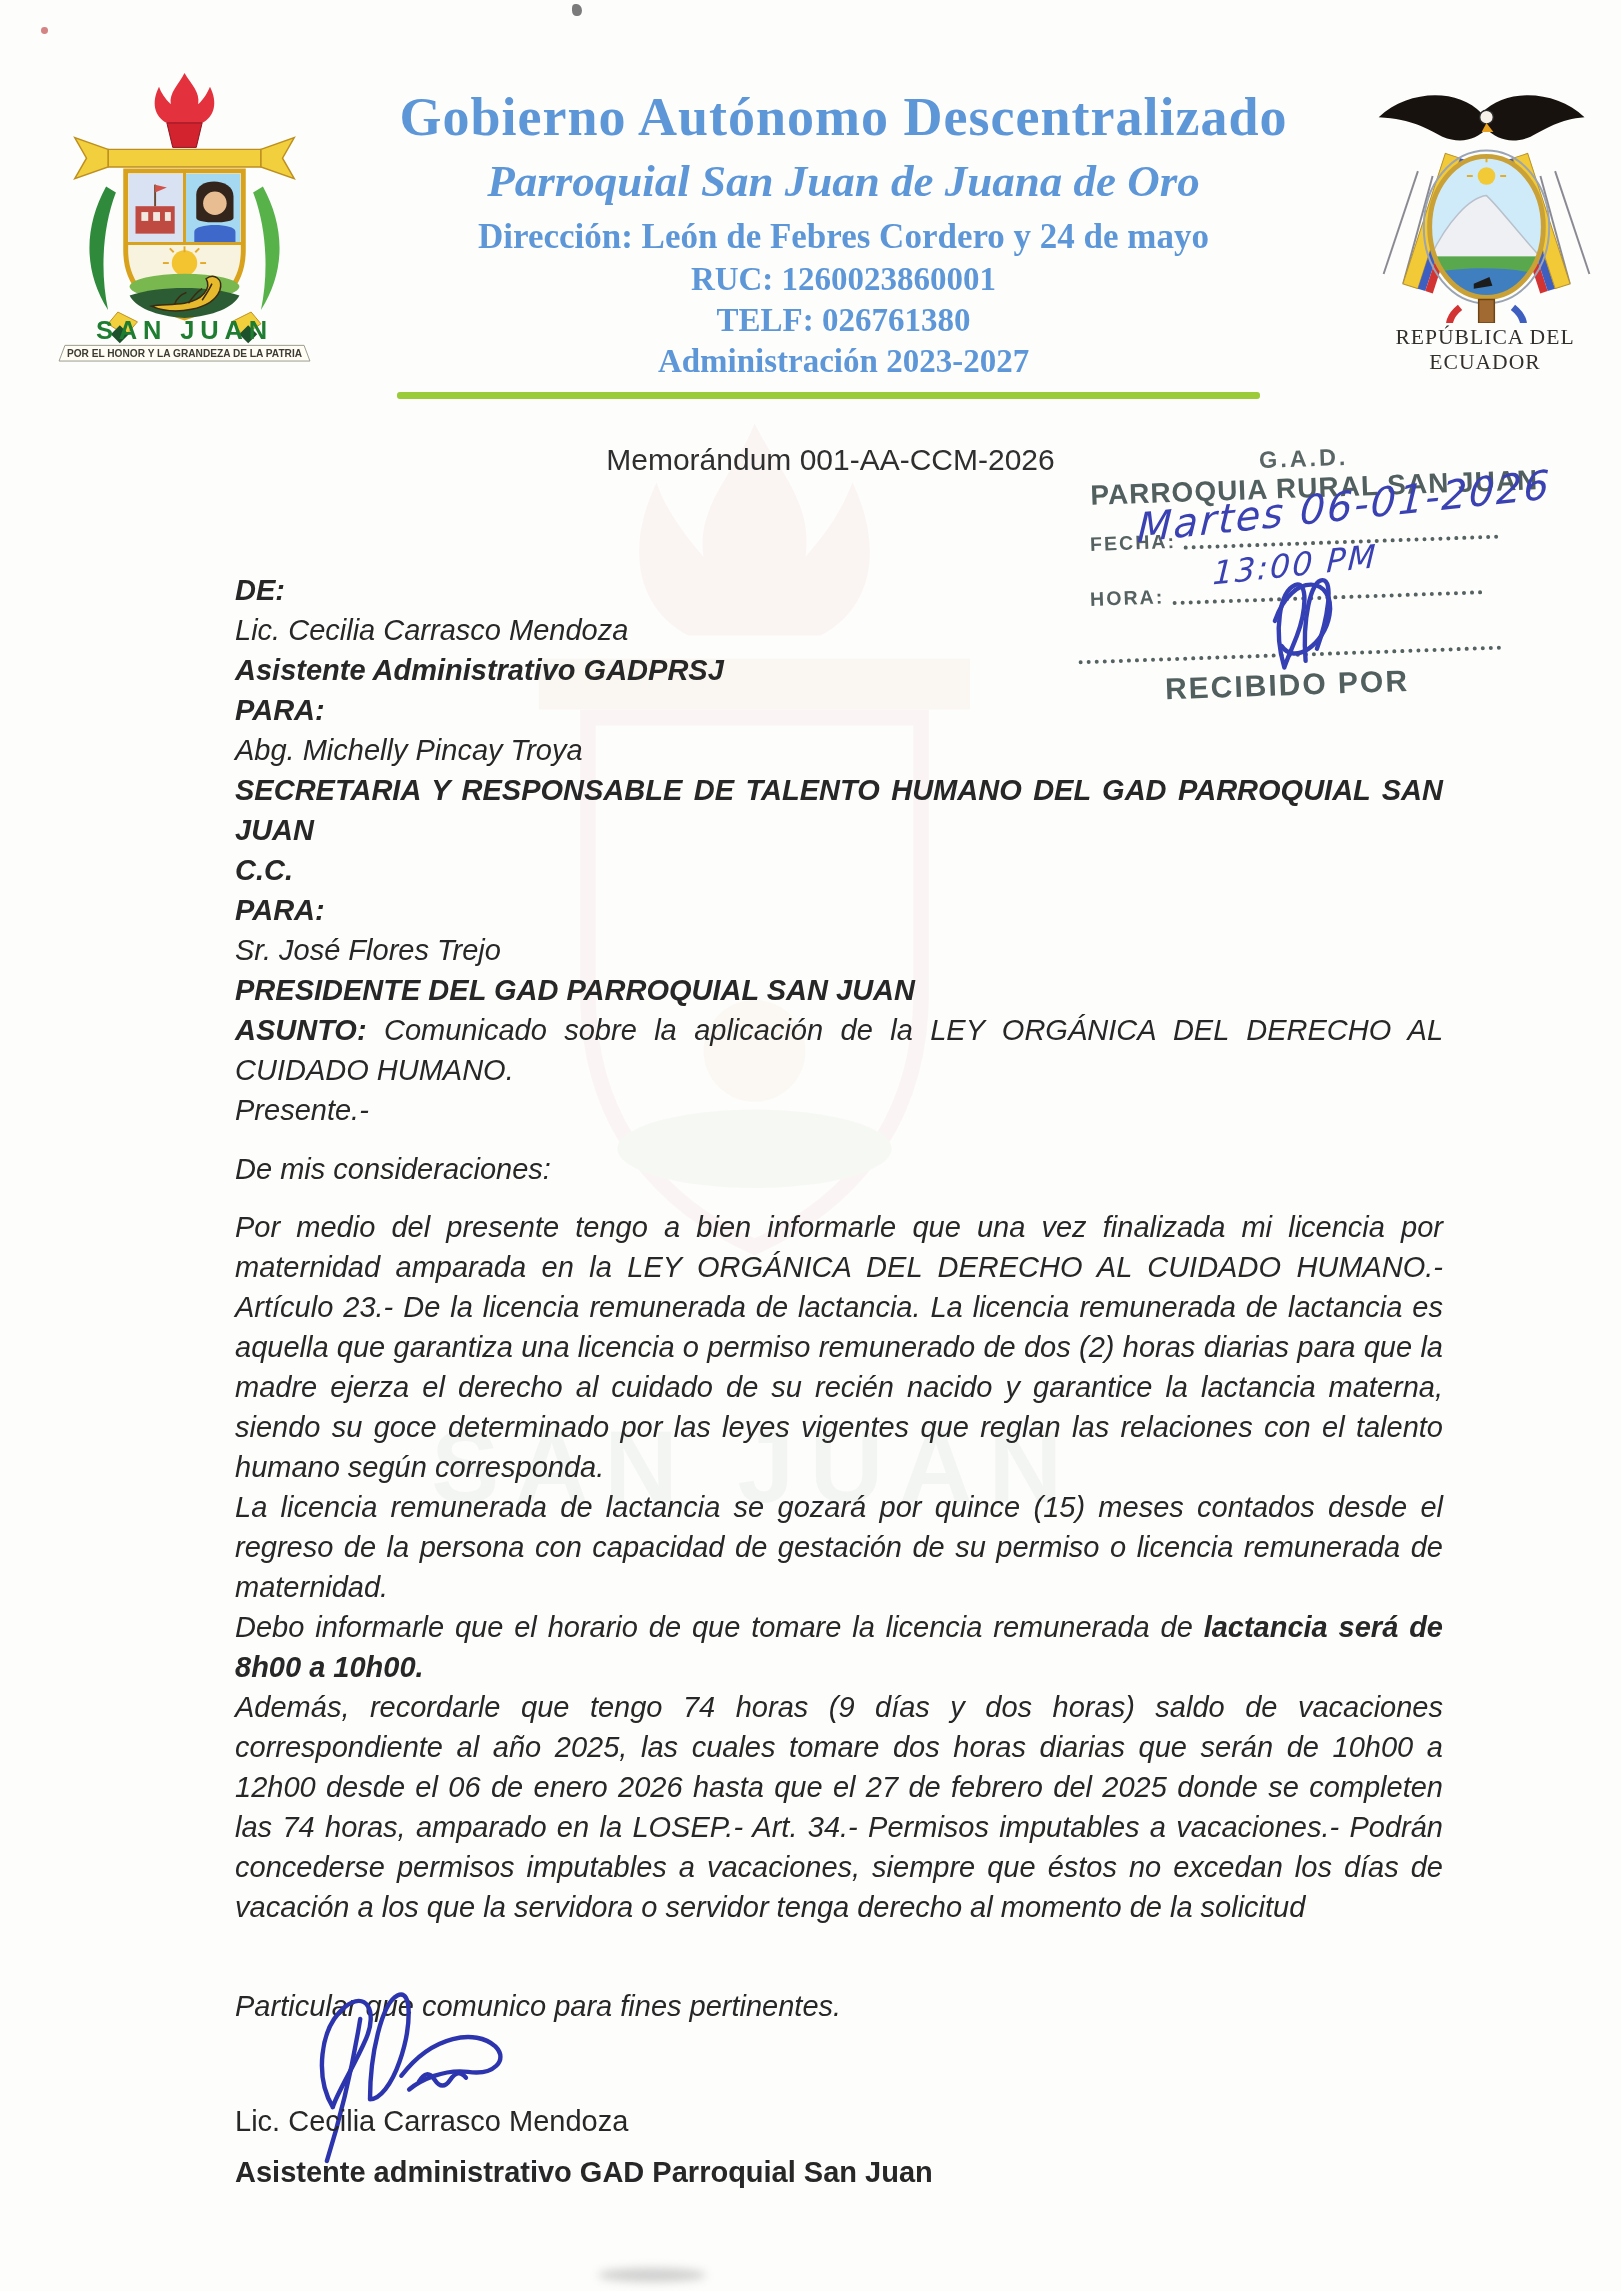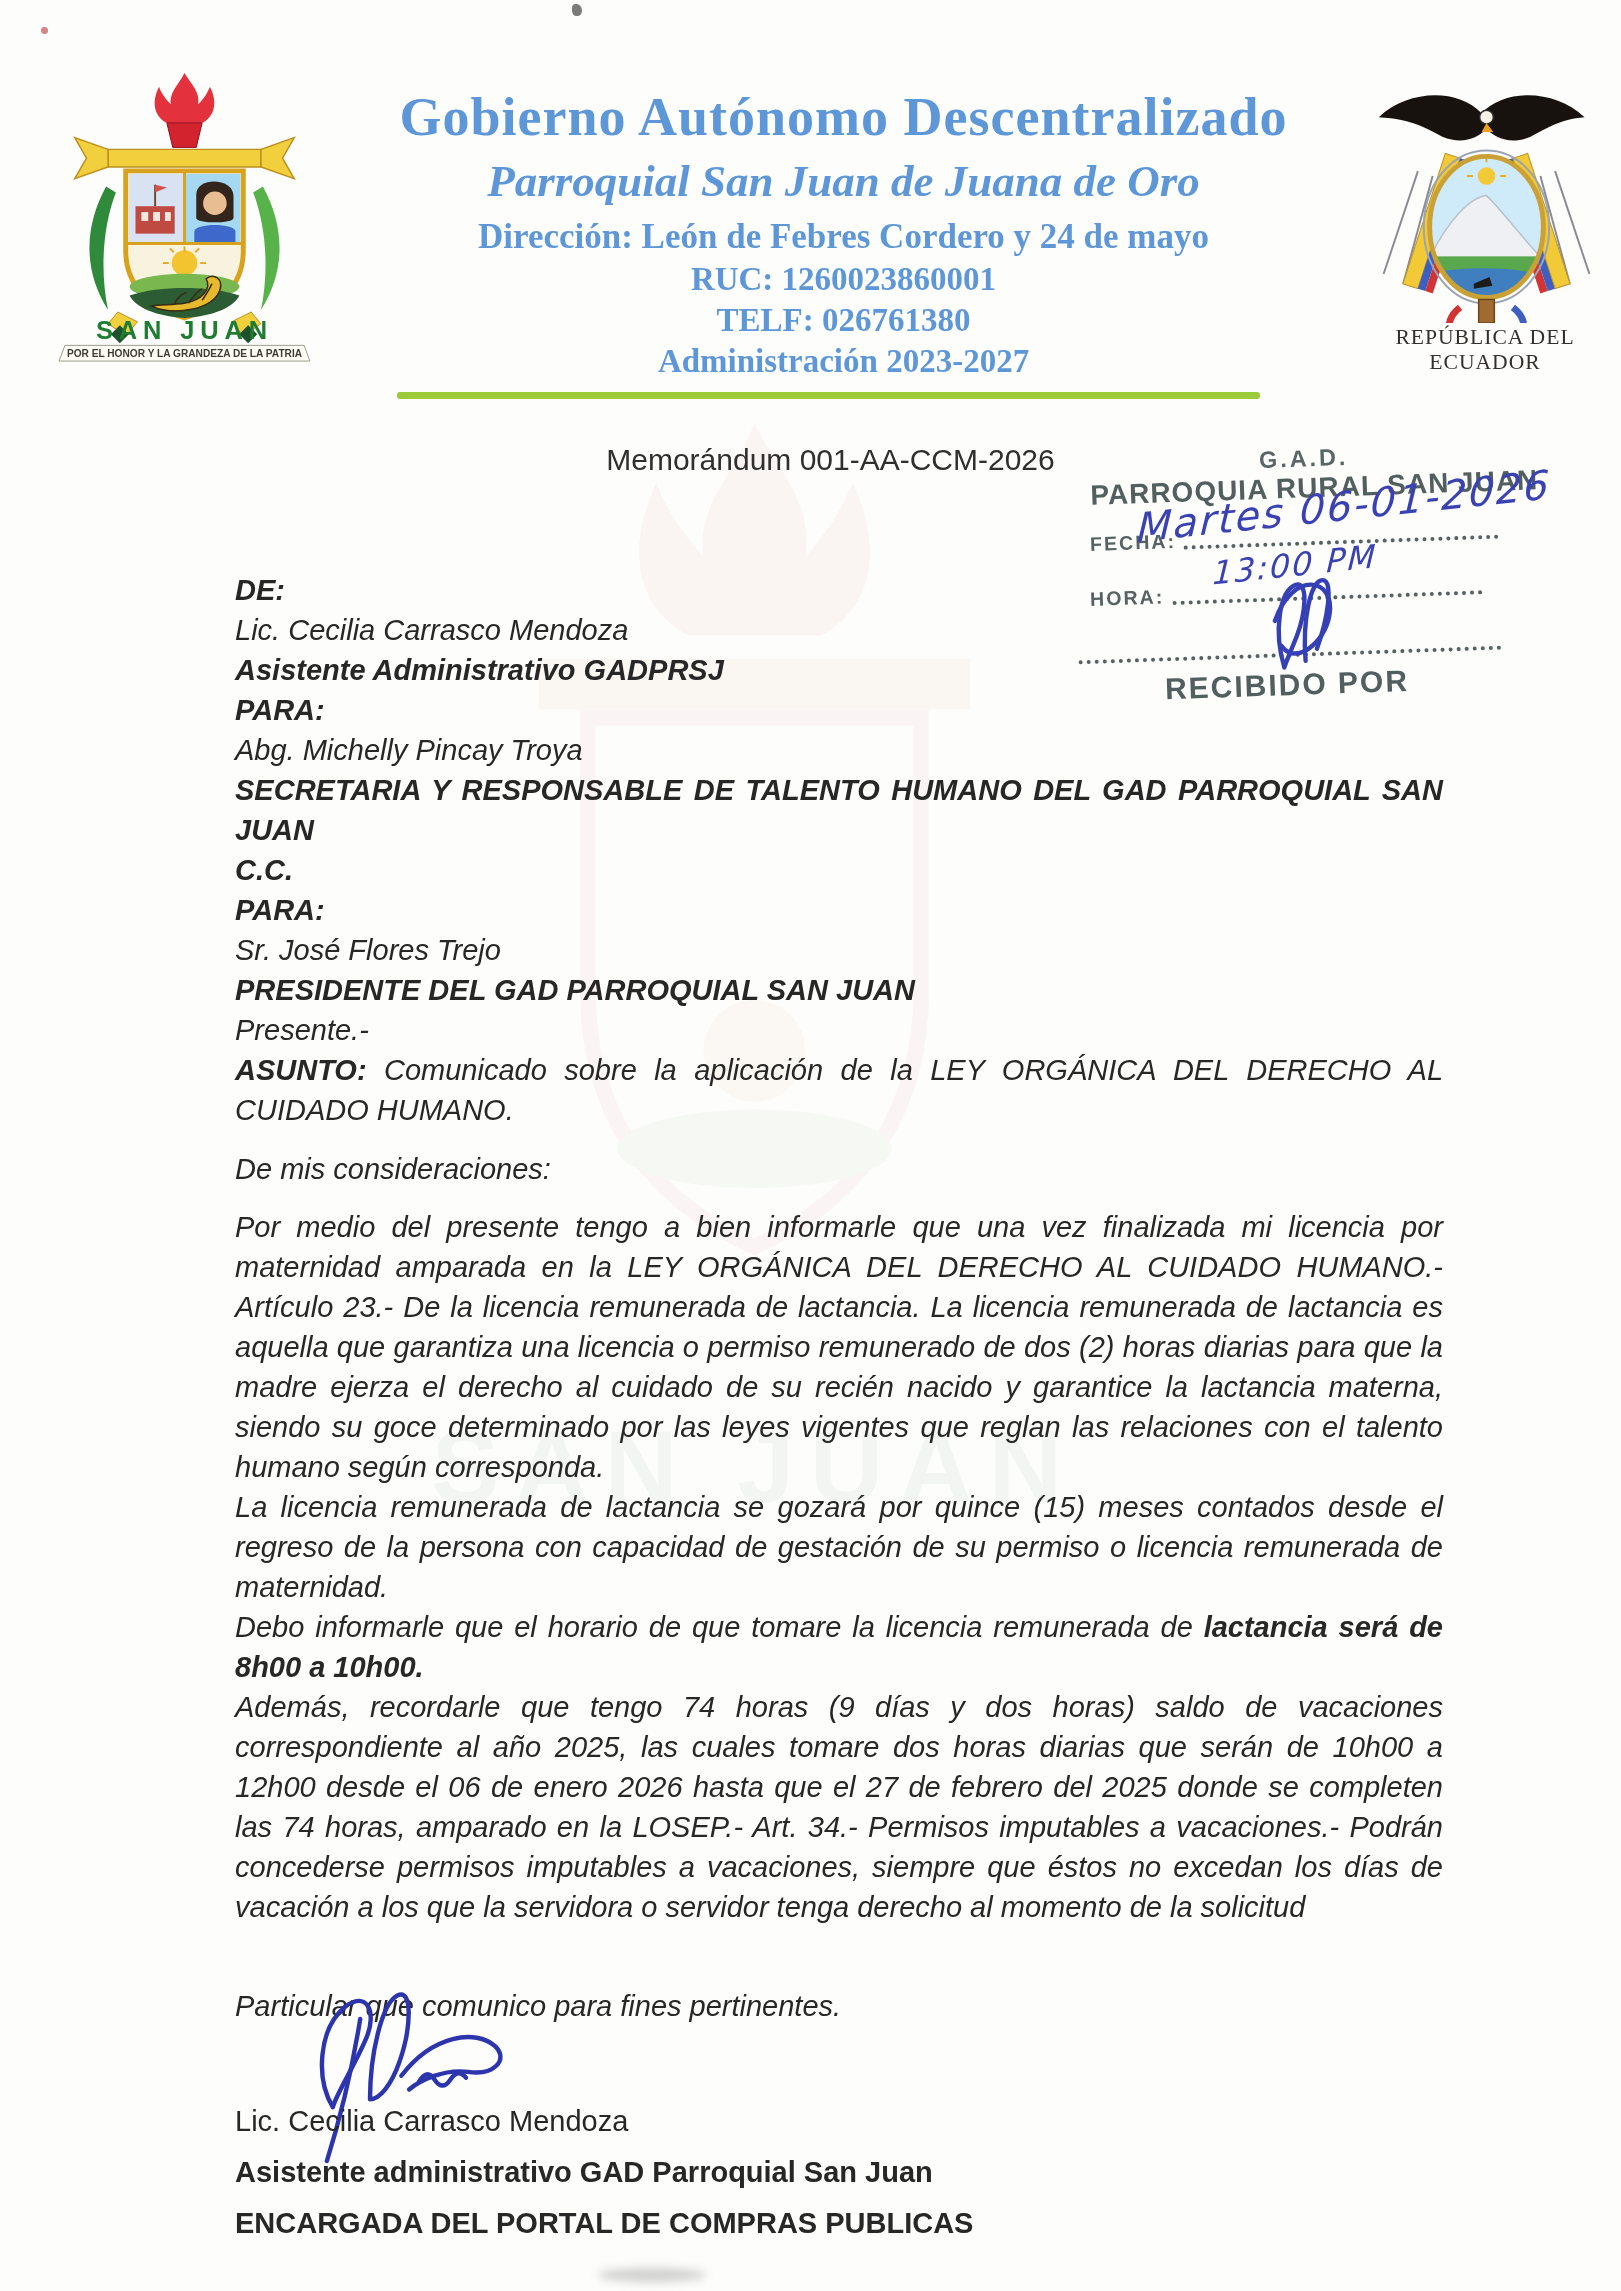--- a/index.html
+++ b/index.html
@@ -231,22 +231,22 @@
     <p class="b">DE:</p>
     <p>Lic. Cecilia Carrasco Mendoza</p>
     <p class="b">Asistente Administrativo GADPRSJ</p>
     <p class="b">PARA:</p>
     <p>Abg. Michelly Pincay Troya</p>
     <p class="b">SECRETARIA Y RESPONSABLE DE TALENTO HUMANO DEL GAD PARROQUIAL SAN JUAN</p>
     <p class="b">C.C.</p>
     <p class="b">PARA:</p>
     <p>Sr. José Flores Trejo</p>
     <p class="b">PRESIDENTE DEL GAD PARROQUIAL SAN JUAN</p>
+    <p><span class="b">ASUNTO:</span> <span>Comunicado sobre la aplicación de la LEY ORGÁNICA DEL DERECHO AL CUIDADO HUMANO.</span></p>
     <p>Presente.-</p>
-    <p><span class="b">ASUNTO:</span> <span>Comunicado sobre la aplicación de la LEY ORGÁNICA DEL DERECHO AL CUIDADO HUMANO.</span></p>
     <p class="gap1">De mis consideraciones:</p>
     <p class="gap1">Por medio del presente tengo a bien informarle que una vez finalizada mi licencia por maternidad amparada en la LEY ORGÁNICA DEL DERECHO AL CUIDADO HUMANO.- Artículo 23.- De la licencia remunerada de lactancia. La licencia remunerada de lactancia es aquella que garantiza una licencia o permiso remunerado de dos (2) horas diarias para que la madre ejerza el derecho al cuidado de su recién nacido y garantice la lactancia materna, siendo su goce determinado por las leyes vigentes que reglan las relaciones con el talento humano según corresponda.</p>
     <p>La licencia remunerada de lactancia se gozará por quince (15) meses contados desde el regreso de la persona con capacidad de gestación de su permiso o licencia remunerada de maternidad.</p>
     <p><span>Debo informarle que el horario de que tomare la licencia remunerada de </span><span class="b">lactancia será de 8h00 a 10h00.</span></p>
     <p>Además, recordarle que tengo 74 horas (9 días y dos horas) saldo de vacaciones correspondiente al año 2025, las cuales tomare dos horas diarias que serán de 10h00 a 12h00 desde el 06 de enero 2026 hasta que el 27 de febrero del 2025 donde se completen las 74 horas, amparado en la LOSEP.- Art. 34.- Permisos imputables a vacaciones.- Podrán concederse permisos imputables a vacaciones, siempre que éstos no excedan los días de vacación a los que la servidora o servidor tenga derecho al momento de la solicitud</p>
     <p class="gap2">Particular que comunico para fines pertinentes.</p>
   </div>
 
   <svg class="sig-script" width="235" height="211" viewBox="0 0 240 215">
     <g fill="none" stroke="#2c35ad" stroke-width="4.5" stroke-linecap="round">
@@ -254,17 +254,16 @@
       <path d="M96 142 C96 96 108 44 124 36 C140 28 138 70 126 104 C118 127 106 142 96 142"></path>
       <path d="M128 118 C160 76 204 70 224 88 C238 102 222 118 196 114 C172 111 148 122 136 132"></path>
       <path d="M146 124 q8 -14 16 -2 q8 12 16 0 q8 -12 16 -2"></path>
       <path d="M86 60 C78 110 66 160 52 205"></path>
     </g>
   </svg>
 
   <div class="sig-block">
     <p>Lic. Cecilia Carrasco Mendoza</p>
     <p class="b">Asistente administrativo GAD Parroquial San Juan</p>
-    <p class="b">ENCARGADA DEL PORTAL DE COMPRAS PUBLICAS</p>
   </div>
 
 </div>
 
 
 </body></html>

